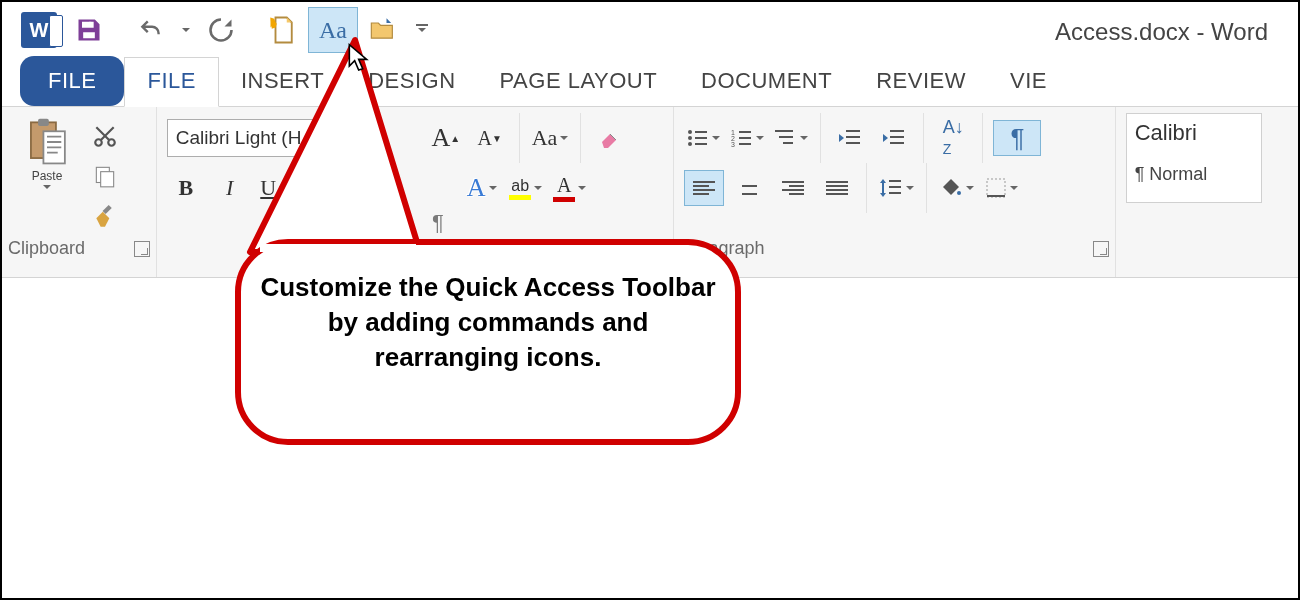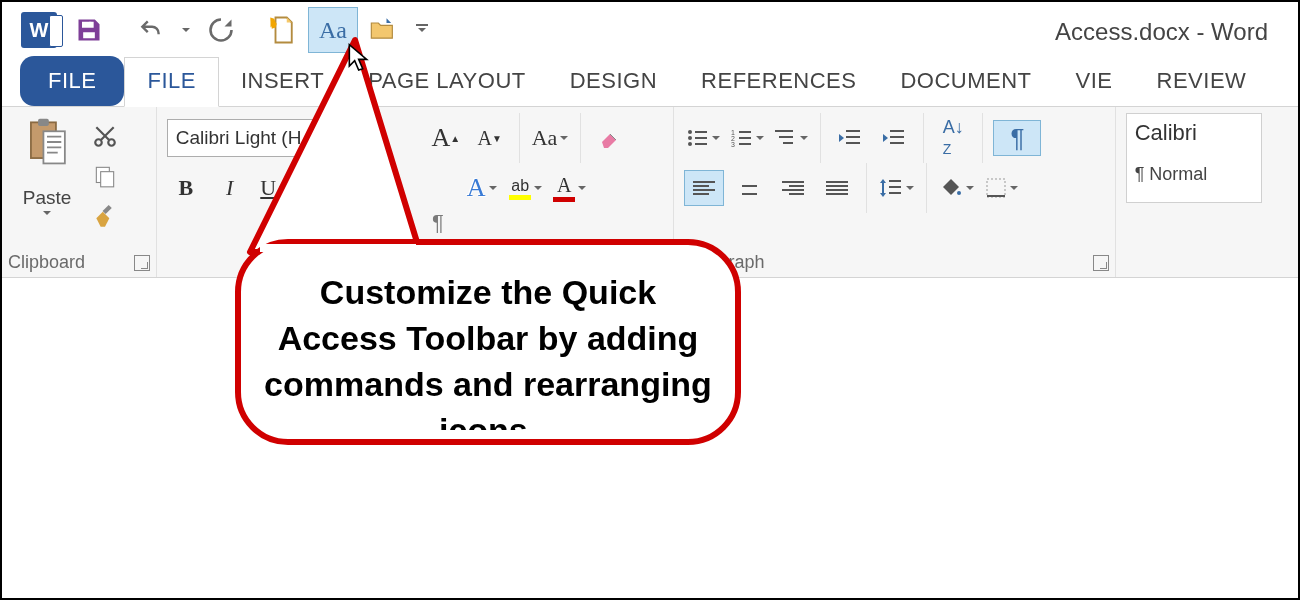--- a/index.html
+++ b/index.html
@@ -16,21 +16,21 @@
   .word-logo .lines span{display:block;height:1px;background:#2b579a;}
   .title-area{position:absolute;right:30px;top:16px;font-size:24px;color:#444;}
   
   .tabs{display:flex;align-items:flex-end;height:48px;border-bottom:1px solid #d4d4d4;padding-left:18px;}
   .tab{padding:10px 22px 12px 22px;font-size:22px;color:#444;cursor:pointer;letter-spacing:0.5px;}
   .tab.file{background:#2b579a;color:#fff;font-size:22px;padding:12px 28px;border-radius:14px;}
   .tab.active{color:#2b579a;background:#fff;border:1px solid #d4d4d4;border-bottom:1px solid #fff;margin-bottom:-1px;}
   
   .ribbon{height:170px;background:#f6f6f6;border-bottom:1px solid #d4d4d4;display:flex;position:relative;}
   .group{border-right:1px solid #e1e1e1;padding:6px 10px 0 10px;display:flex;flex-direction:column;position:relative;}
-  .group-label{position:absolute;bottom:4px;left:0;right:0;color:#6a6a6a;font-size:18px;display:flex;align-items:center;padding:0 6px;}
+  .group-label{position:absolute;bottom:18px;left:0;right:0;color:#6a6a6a;font-size:18px;display:flex;align-items:center;padding:0 6px;}
   .group-label .dialog{margin-left:auto;width:14px;height:14px;border:1px solid #888;position:relative;}
   .group-label .dialog:after{content:"";position:absolute;right:1px;bottom:1px;width:6px;height:6px;border-right:1px solid #888;border-bottom:1px solid #888;}
   .row{display:flex;align-items:center;gap:6px;height:50px;}
   .rbtn{min-width:34px;height:34px;display:flex;align-items:center;justify-content:center;cursor:pointer;padding:0 2px;}
   .rbtn.drop:after{content:"";display:inline-block;margin-left:3px;border:4px solid transparent;border-top-color:#666;transform:translateY(2px);}
   .fontbox{width:170px;height:36px;border:1px solid #adadad;background:#fff;display:flex;align-items:center;padding:0 8px;font-size:19px;color:#333;cursor:pointer;}
   .fontbox:after{content:"";margin-left:auto;border:5px solid transparent;border-top-color:#666;transform:translateY(3px);}
   .paste-big{display:flex;flex-direction:column;align-items:center;width:70px;cursor:pointer;padding-top:4px;}
   .paste-big .caret{border:4px solid transparent;border-top-color:#666;margin-top:2px;}
   .clip-mini{display:flex;flex-direction:column;gap:6px;margin-left:4px;padding-top:6px;}
@@ -120,40 +120,39 @@
       </span>
     </div>
   </div>
 
   <div class="title-area">Access.docx - Word</div>
 
   <div class="tabs">
     <div class="tab file">FILE</div>
     <div class="tab active">FILE</div>
     <div class="tab">INSERT</div>
+    <div class="tab">DESIGN</div>
     <div class="tab">PAGE LAYOUT</div>
-    <div class="tab">DESIGN</div>
-    <div class="tab">REFERENCES</div>
     <div class="tab">DOCUMENT</div>
+    <div class="tab">REVIEW</div>
     <div class="tab">VIE</div>
-    <div class="tab">REVIEW</div>
   </div>
 
   <div class="ribbon">
 
     <div class="group" style="width:140px">
       <div style="display:flex">
         <div class="paste-big">
           <svg width="44" height="50" viewBox="0 0 24 28">
               <rect x="3" y="3" width="14" height="20" fill="#c49a6c" stroke="#8a6a42"></rect>
               <rect x="7" y="1" width="6" height="4" rx="1" fill="#888"></rect>
               <rect x="10" y="8" width="12" height="18" fill="#fff" stroke="#888"></rect>
               <path d="M12 11h8M12 14h8M12 17h8M12 20h6" stroke="#888"></path>
             </svg>
-          <span style="font-size:19px;color:#444;margin-top:20px">Paste</span>
+          <span style="font-size:12px;color:#444;margin-top:2px">Paste</span>
           <span class="caret"></span>
         </div>
         <div class="clip-mini">
           <div class="rbtn">
             <svg width="26" height="26" viewBox="0 0 24 24">
                 <circle cx="6" cy="18" r="3" fill="none" stroke="#555" stroke-width="2"></circle>
                 <circle cx="18" cy="18" r="3" fill="none" stroke="#555" stroke-width="2"></circle>
                 <path d="M8 16L20 4M16 16L4 4" stroke="#555" stroke-width="2"></path>
               </svg>
           </div>
@@ -376,21 +375,21 @@
   <svg class="callout-svg" viewBox="0 0 540
 
  430">
 
     <path d="M 135 16 L 30 228 L 200 228 Z" fill="#fff" stroke="#d00000" stroke-width="6" stroke-linejoin="round"></path>
 
     <rect x="18" y="218" width="500" height="200" rx="50" ry="50" fill="#fff" stroke="#d00000" stroke-width="6"></rect>
 
     <path d="M 40 224 L 196 224" stroke="#fff" stroke-width="8"></path>
     <foreignObject x="40" y="246" width="456" height="160">
-      <div xmlns="http://www.w3.org/1999/xhtml" style="font-size:34px;font-weight:bold;text-align:center;font-family:Arial;color:#000;line-height:1.35">Customize the Quick Access Toolbar by adding commands and rearranging icons.</div>
+      <div xmlns="http://www.w3.org/1999/xhtml" style="font-size:26px;font-weight:bold;text-align:center;font-family:Arial;color:#000;line-height:1.35">Customize the Quick Access Toolbar by adding commands and rearranging icons.</div>
     </foreignObject>
   </svg>
 
   <svg class="mouse-cursor" width="28" height="32" viewBox="0 0 20 24">
     <path fill="#fff" stroke="#000" stroke-width="1.2" d="M2 2 L2 18 L6 14 L9 21 L12 20 L9 13 L15 13 Z"></path>
   </svg>
 
 </div>
 
 </body></html>

